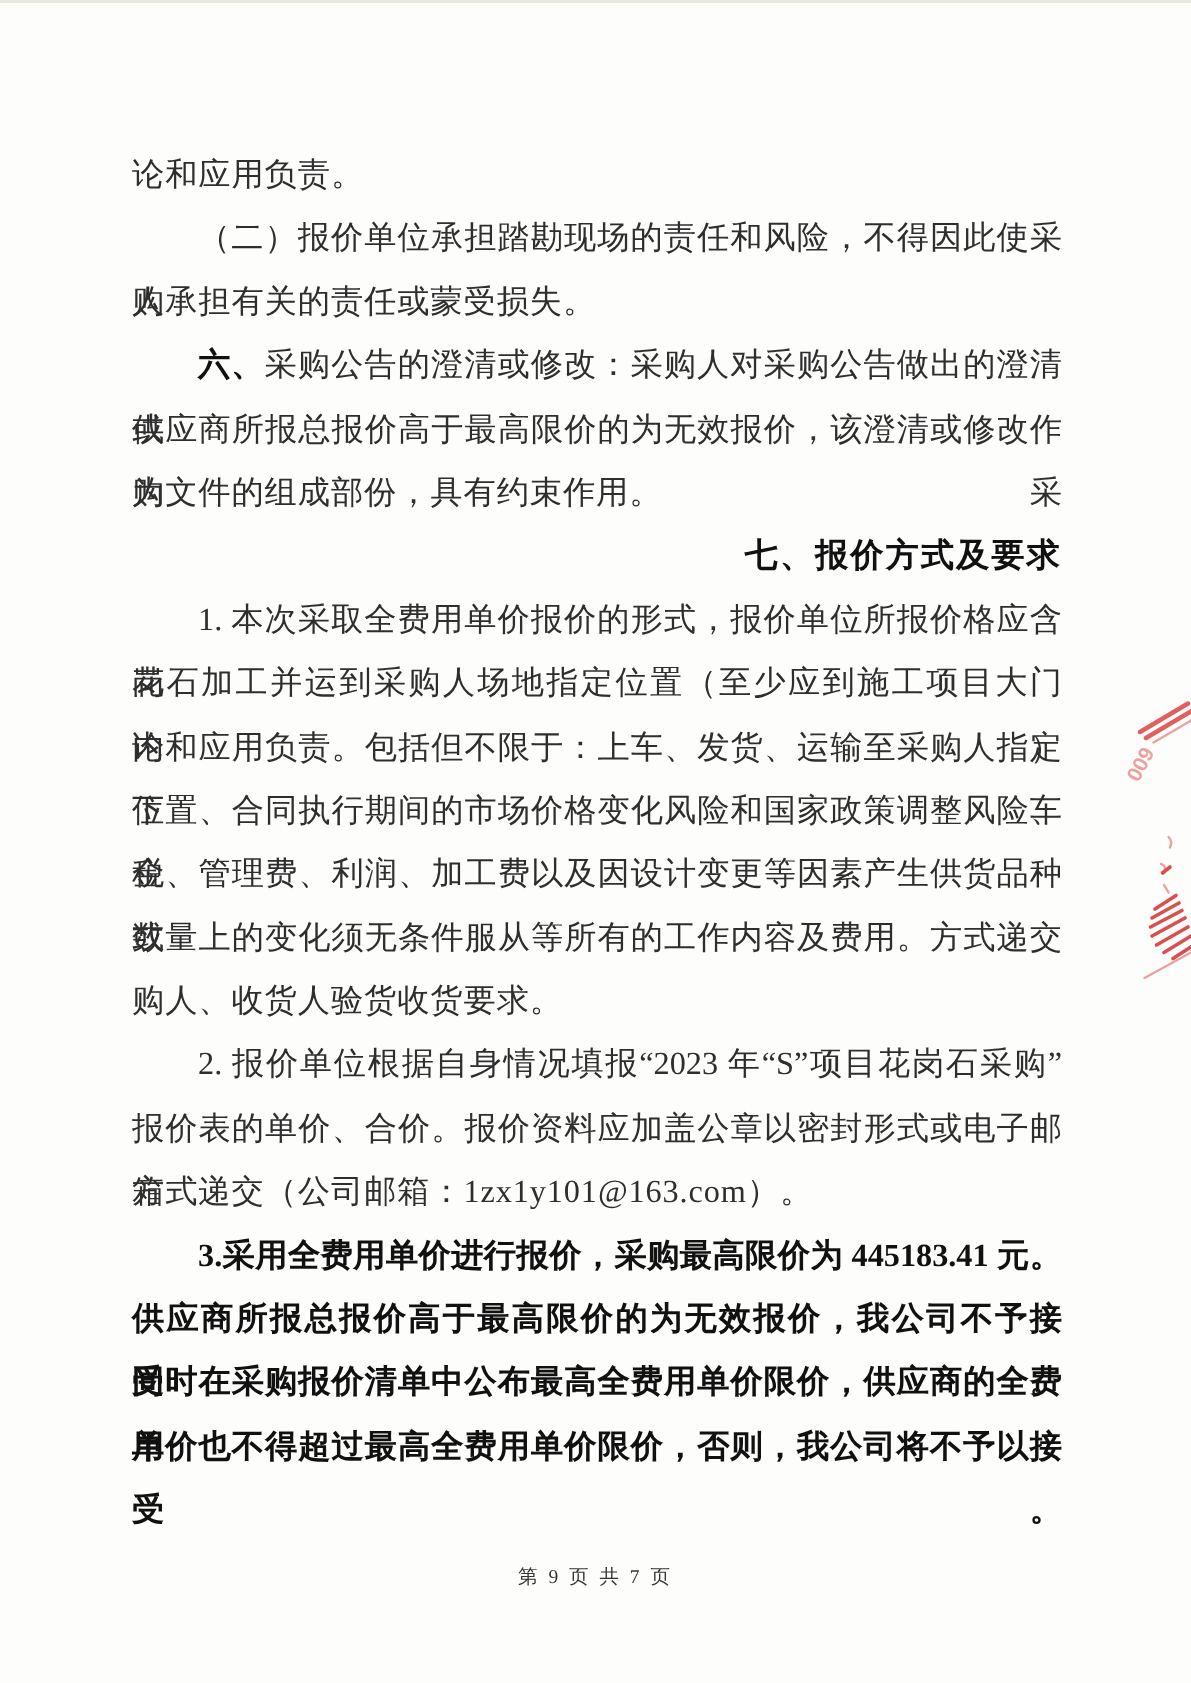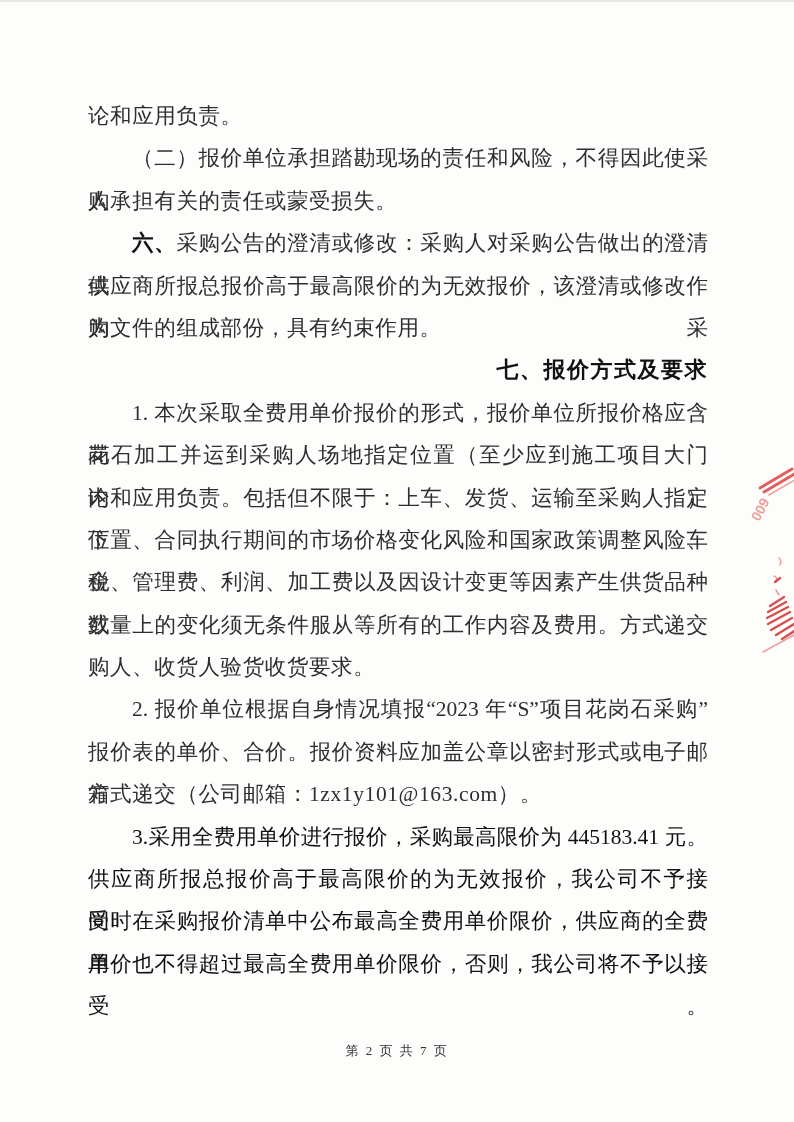--- a/index.html
+++ b/index.html
@@ -38,21 +38,21 @@
     white-space:nowrap;
     text-align:left;
   }
   .line.just{
     white-space:normal;
     text-align:justify;
     text-align-last:justify;
     letter-spacing:0;
   }
   .line.indent{ text-indent:44px; }
-  .line.bold{ font-weight:400; color:var(--bold-text); }
+  .line.bold{ font-weight:700; color:var(--bold-text); }
   .line.heading{
     font-weight:700;
     color:var(--bold-text);
     font-family:"Liberation Sans","DejaVu Sans",sans-serif;
     font-size:22px;
     letter-spacing:1.5px;
     text-align:right;
   }
   .prefix{
     font-weight:700;
@@ -129,14 +129,14 @@
       <path class="hatch2" d="M18,152 L36,142"></path>
       <path class="hatch2" d="M17,158 L38,147"></path>
       <path class="hatch2" d="M18,164 L40,152"></path>
       <path class="hatch2" d="M21,170 L42,158"></path>
       <path class="hatch2" d="M26,175 L44,164"></path>
       <path class="hatch2" d="M32,179 L46,170"></path>
     </g>
     <path class="faint" d="M13,192 L44,175"></path>
   </svg>
 
-  <div class="footer">第 2 页 共 7 页</div>
+  <div class="footer">第 9 页 共 7 页</div>
 </div>
 
 </body></html>

